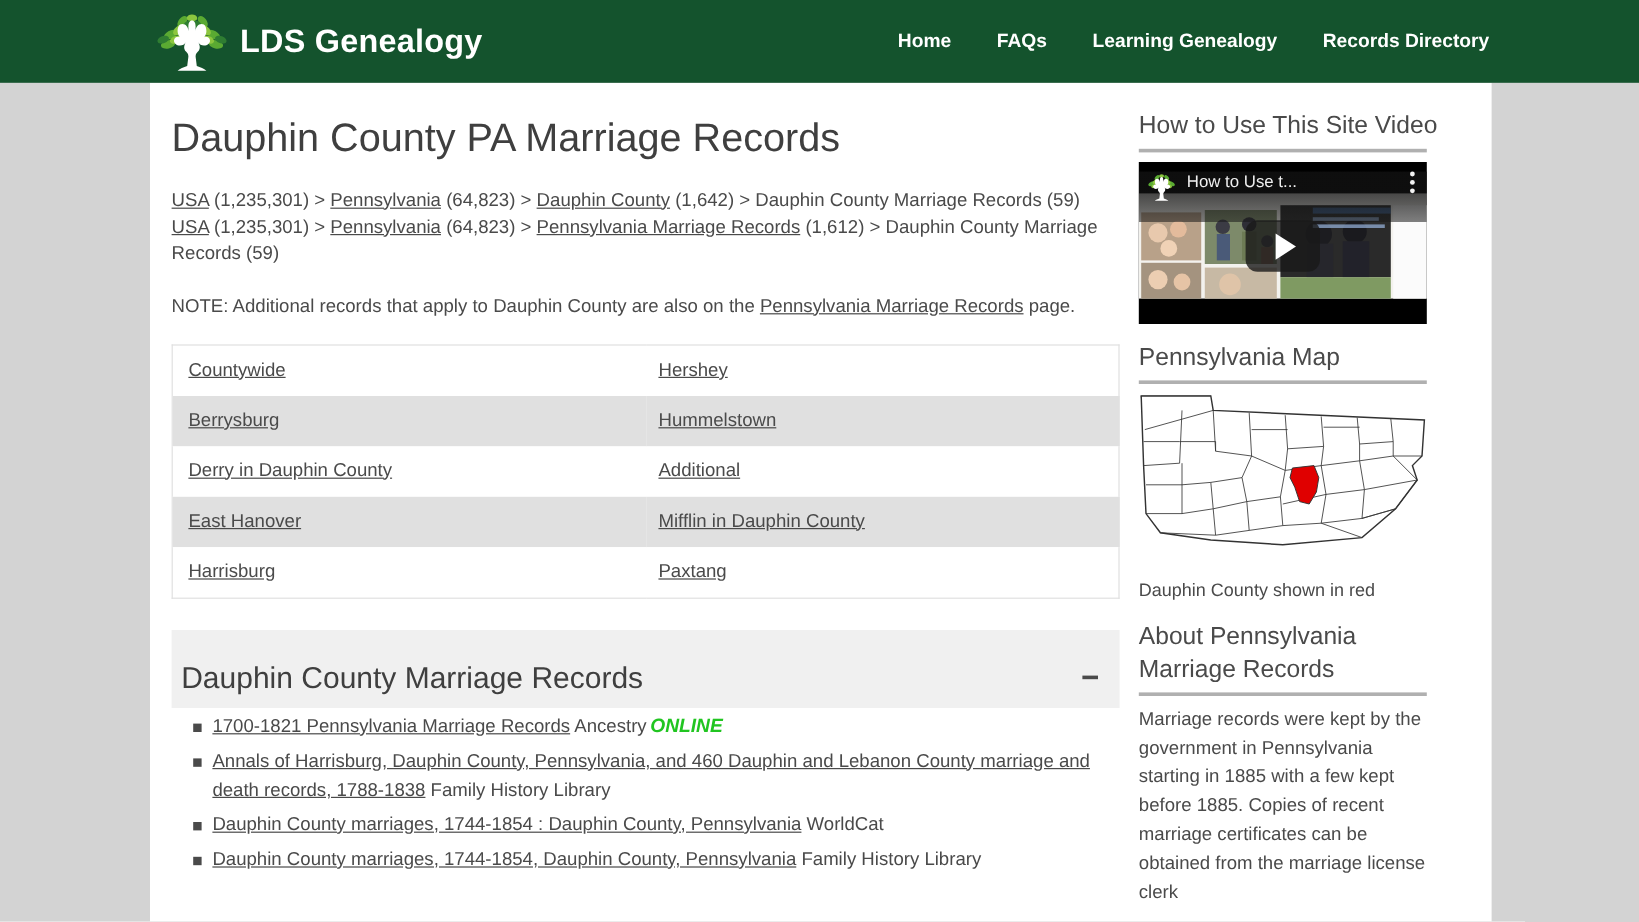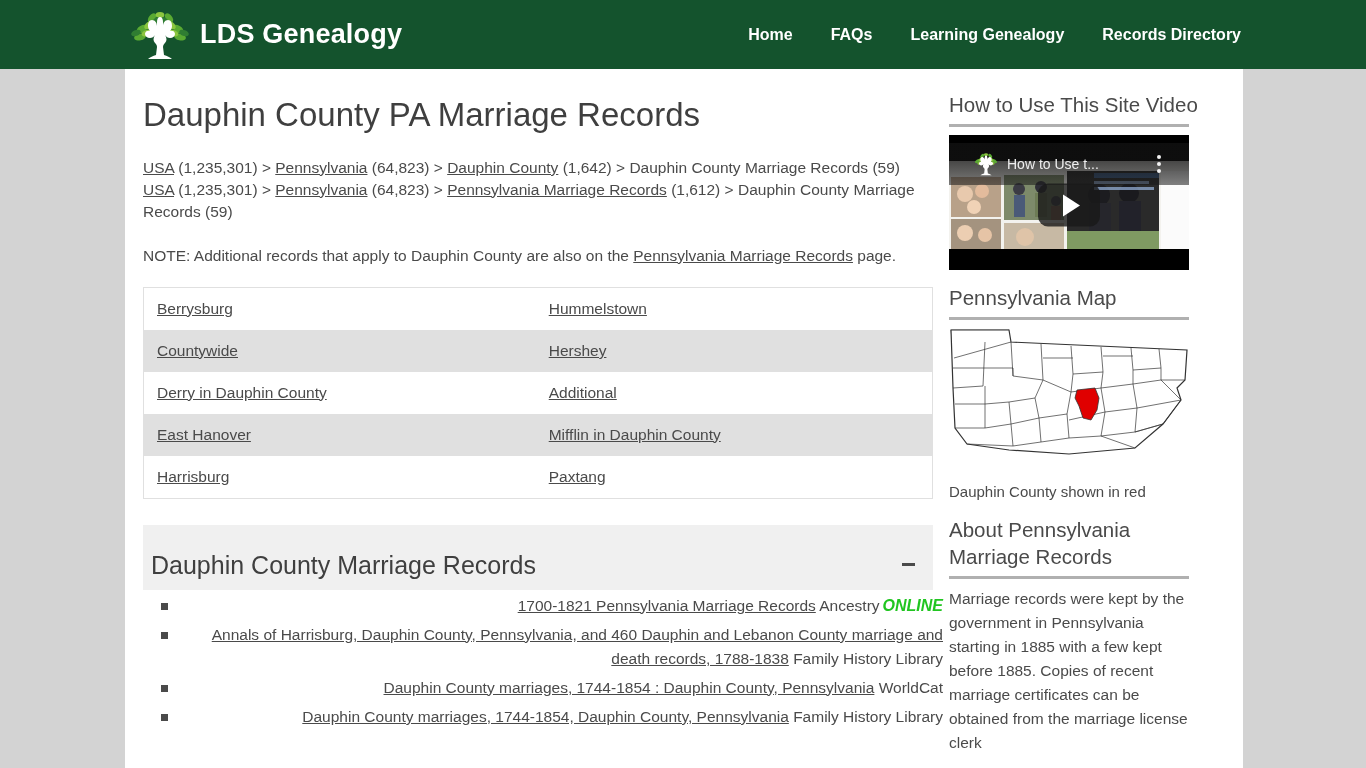--- a/index.html
+++ b/index.html
@@ -108,21 +108,20 @@
   ul.records-list {
     list-style: none; margin: 4px 0 0 0; padding: 0;
     width: 800px;
   }
   ul.records-list li {
     position: relative;
     padding-left: 34px;
     margin-bottom: 5px;
     font-size: 15.5px;
     line-height: 24px;
-    text-align: right;
   }
   ul.records-list li:before {
     content: ""; position: absolute;
     left: 18px; top: 9px;
     width: 7px; height: 7px; background: #4a4a4a;
   }
   .rec-title { text-decoration: underline; color: #4a4a4a; }
   .rec-source { color: #4a4a4a; }
   .online-badge {
     color: #21c521; font-style: italic; font-weight: bold;
@@ -137,21 +136,21 @@
   .side-rule {
     height: 3px; background: #b0b0b0; width: 240px; margin-bottom: 8px;
   }
   .video-box {
     width: 240px; height: 135px;
     background: #000; position: relative; overflow: hidden;
   }
   .v-bar {
     position: absolute; top: 8px; left: 0; width: 240px; height: 42px;
     background: linear-gradient(180deg, rgba(15,15,15,.92), rgba(25,25,25,.55));
-    display: flex; align-items: center; padding: 0 22px;
+    display: flex; align-items: flex-start; padding: 0 4px;
   }
   .v-logo { width: 30px; height: 26px; flex: none; }
   .v-title {
     color: #efefef; font-size: 14px; margin-left: 6px;
     white-space: nowrap; overflow: hidden;
   }
   .v-kebab {
     margin-left: auto; display: flex; flex-direction: column;
     gap: 3px; padding-right: 6px;
   }
@@ -227,26 +226,26 @@
       <div class="crumb-line" id="crumb2"><a href="#">USA</a><span> (1,235,301) &gt; </span><a href="#">Pennsylvania</a><span> (64,823) &gt; </span><a href="#">Pennsylvania Marriage Records</a><span> (1,612) &gt; Dauphin County Marriage Records (59)</span></div>
     </div>
 
     <p class="note">
       <span>NOTE: Additional records that apply to Dauphin County are also on the </span><a href="#">Pennsylvania Marriage Records</a><span> page.</span>
     </p>
 
     <table class="places">
       <tbody id="places-body">
           <tr>
+            <td class="col1"><a href="#">Countywide</a></td>
+            <td class="col2"><a href="#">Hershey</a></td>
+          </tr>
+          <tr>
             <td class="col1"><a href="#">Berrysburg</a></td>
             <td class="col2"><a href="#">Hummelstown</a></td>
-          </tr>
-          <tr>
-            <td class="col1"><a href="#">Countywide</a></td>
-            <td class="col2"><a href="#">Hershey</a></td>
           </tr>
           <tr>
             <td class="col1"><a href="#">Derry in Dauphin County</a></td>
             <td class="col2"><a href="#">Additional</a></td>
           </tr>
           <tr>
             <td class="col1"><a href="#">East Hanover</a></td>
             <td class="col2"><a href="#">Mifflin in Dauphin County</a></td>
           </tr>
           <tr>

